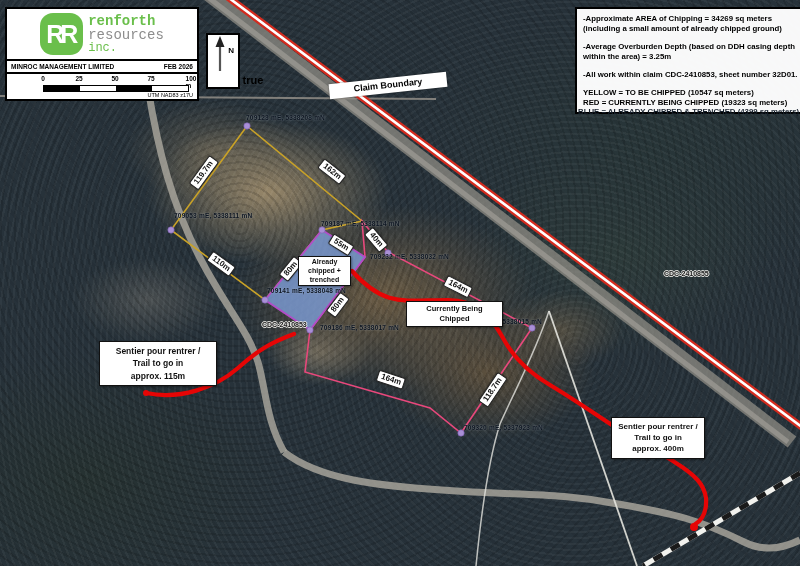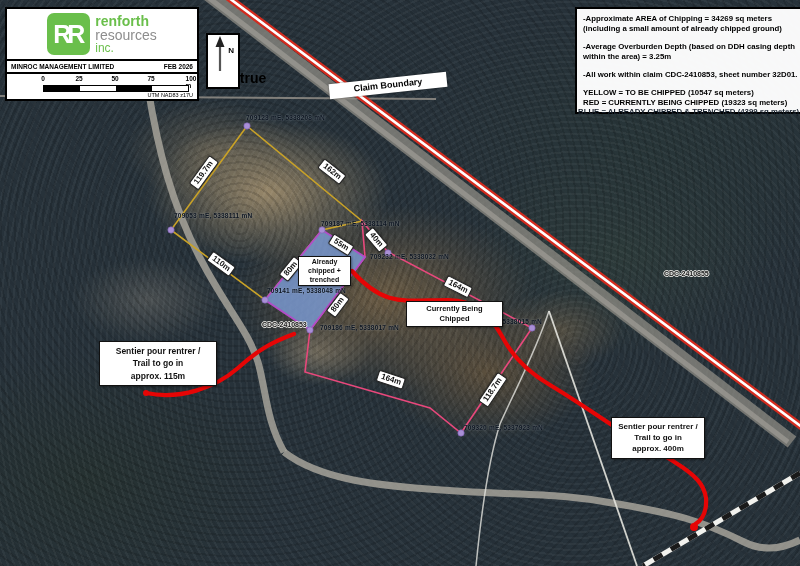--- a/index.html
+++ b/index.html
@@ -31,40 +31,40 @@
   .meas{position:absolute;background:#fff;border:1px solid #222;border-radius:2px;padding:0 3px;
         font-size:8px;font-weight:bold;color:#111;white-space:nowrap;line-height:1.3;
         box-shadow:0 0 2px rgba(0,0,0,.45);}
   .wbox{position:absolute;background:#fff;border:1.5px solid #111;text-align:center;font-weight:bold;
         color:#111;white-space:pre-line;box-shadow:1px 1px 2px rgba(0,0,0,.4);}
   .halo{position:absolute;font-size:7px;font-weight:bold;color:#1c1c1c;white-space:nowrap;
         text-shadow:-1px 0 #e6e6e2,1px 0 #e6e6e2,0 -1px #e6e6e2,0 1px #e6e6e2;}
   
   #titleblock{position:absolute;left:5px;top:7px;width:190px;background:#fff;border:2px solid #000;color:#000;}
   #logo-row{display:flex;align-items:center;justify-content:center;gap:5px;height:50px;}
-  #logo-mark{width:40px;height:42px;background:#6abf4b;border-radius:7px;color:#fff;font-weight:bold;
+  #logo-mark{width:40px;height:42px;background:#6abf4b;border-radius:13px;color:#fff;font-weight:bold;
              font-size:25px;letter-spacing:-4px;display:flex;align-items:center;justify-content:center;padding-right:3px;}
-  #logo-text{line-height:1.02;text-align:left;}
+  #logo-text{line-height:1.02;text-align:left;font-family:Liberation Mono, monospace;}
   #logo-text .g{color:#6abf4b;font-weight:bold;font-size:14px;}
   #logo-text .gray{color:#8d8d8d;font-size:14px;font-weight:normal;}
   #logo-text .inc{color:#6abf4b;font-size:12px;font-weight:normal;}
   #map-title{border-top:2px solid #000;font-size:12.5px;font-weight:bold;text-align:center;
              line-height:1.3;padding:3px 1px;white-space:pre-line;}
   #meta-row{display:flex;justify-content:space-between;border-top:2px solid #000;border-bottom:2px solid #000;
             font-size:6.5px;font-weight:bold;padding:2px 4px;}
   #scale-area{position:relative;height:25px;}
   .tick{position:absolute;top:1px;font-size:6.5px;font-weight:bold;transform:translateX(-50%);}
   #scale-bar{position:absolute;left:36px;top:11px;width:144px;height:5px;border:1px solid #000;display:flex;}
   #scale-bar div{flex:1;}
   #datum{position:absolute;right:4px;top:18px;font-size:5.5px;}
   
   #northbox{position:absolute;left:206px;top:33px;width:30px;height:52px;background:#fff;
             border:2px solid #000;}
   #northbox .n{position:absolute;right:4px;top:11px;font-size:8px;font-weight:bold;color:#000;}
-  #northbox .true{position:absolute;bottom:1px;width:100%;text-align:center;font-size:14px;font-weight:bold;color:#000;}
+  #northbox .true{position:absolute;bottom:1px;width:100%;text-align:center;font-size:11px;font-weight:bold;color:#000;}
   
   #infobox{position:absolute;left:575px;top:7px;width:219px;background:rgba(255,255,255,.97);
            border:2px solid #000;padding:5px 6px 4px 6px;font-size:7.8px;font-weight:bold;
            color:#000;line-height:1.28;}
   #infobox .para{margin-bottom:8px;}
   #infobox .legend{white-space:pre-line;}
   #legend-blue{position:absolute;left:578px;top:107px;font-size:7.8px;font-weight:bold;
                color:#16202c;white-space:nowrap;}
   #claimlabel{position:absolute;left:329px;top:78px;width:118px;height:15px;background:#fff;
               transform:rotate(-6deg);font-size:9px;font-weight:bold;color:#000;text-align:center;

